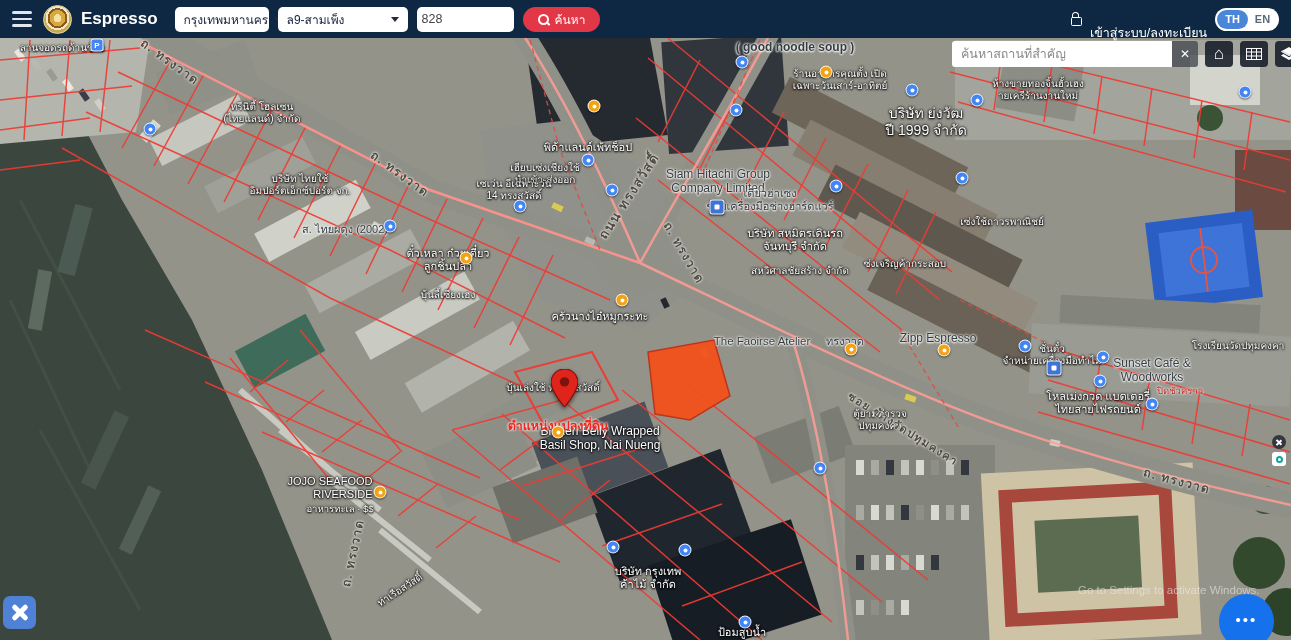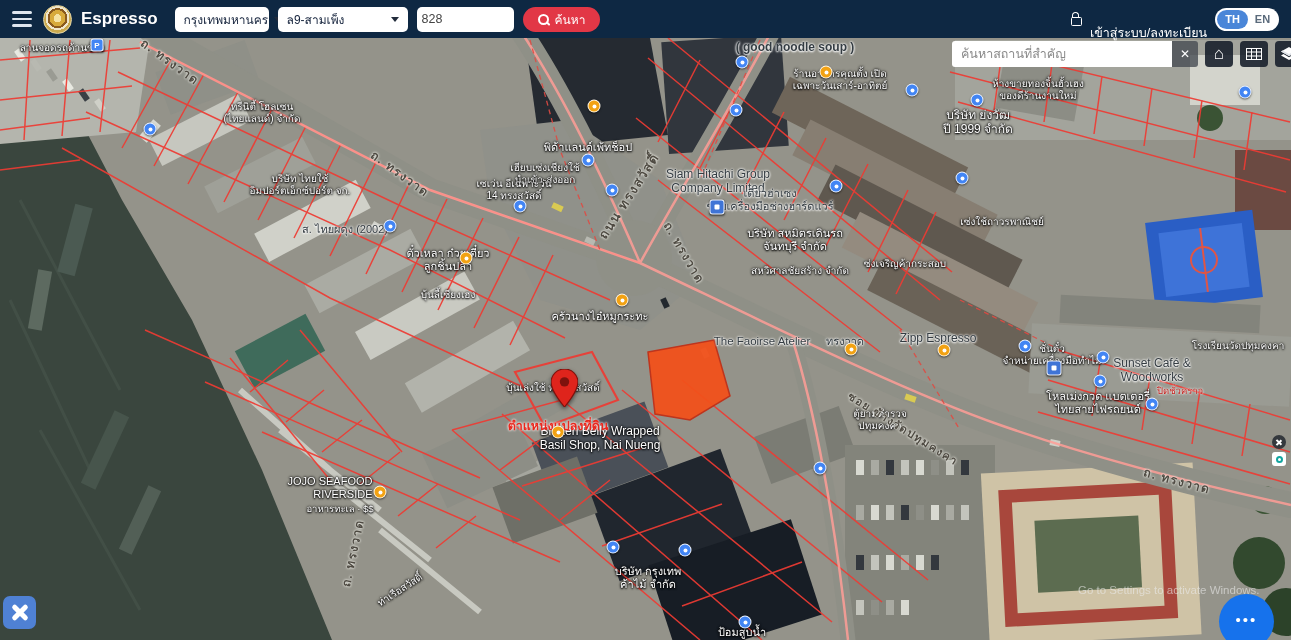--- a/index.html
+++ b/index.html
@@ -311,27 +311,27 @@
       <div class="ml w" style="left: 742px; top: 632px; font-size: 11px; transform: translate(-50%, -50%);">
         <div>ป้อมสูบน้ำ</div>
       </div>
       <div class="ml w" style="left: 400px; top: 590px; font-size: 10px; transform: translate(-50%, -50%) rotate(-33deg);">
         <div>ท่าเรือสวัสดิ์</div>
       </div>
       <div class="ml w" style="left: 840px; top: 80px; font-size: 10px; transform: translate(-50%, -50%);">
         <div>ร้านอาหารคุณตั้ง เปิด</div>
         <div>เฉพาะวันเสาร์-อาทิตย์</div>
       </div>
-      <div class="ml w" style="left: 978px; top: 122px; font-size: 12px; transform: translate(-50%, -50%);">
+      <div class="ml w" style="left: 926px; top: 122px; font-size: 14px; transform: translate(-50%, -50%);">
         <div>บริษัท ย่งวัฒ</div>
         <div>ปี 1999 จำกัด</div>
       </div>
       <div class="ml w" style="left: 1038px; top: 90px; font-size: 10px; transform: translate(-50%, -50%);">
         <div>ห้างขายทองจิ้นฮั้วเฮง</div>
-        <div>ของดีร้านงานใหม่</div>
+        <div>ายเครีร้านงานใหม่</div>
       </div>
       <div class="ml w" style="left: 1052px; top: 355px; font-size: 10px; transform: translate(-50%, -50%);">
         <div>ชั่นตั๋ว</div>
         <div>จำหน่ายเครื่องมือทำไม้</div>
       </div>
       <div class="ml w" style="left: 880px; top: 420px; font-size: 10px; transform: translate(-50%, -50%);">
         <div>ตู้ยามตำรวจ</div>
         <div>ปทุมคงคา</div>
       </div>
       <div class="ml w" style="left: 1238px; top: 346px; font-size: 10px; transform: translate(-50%, -50%);">

